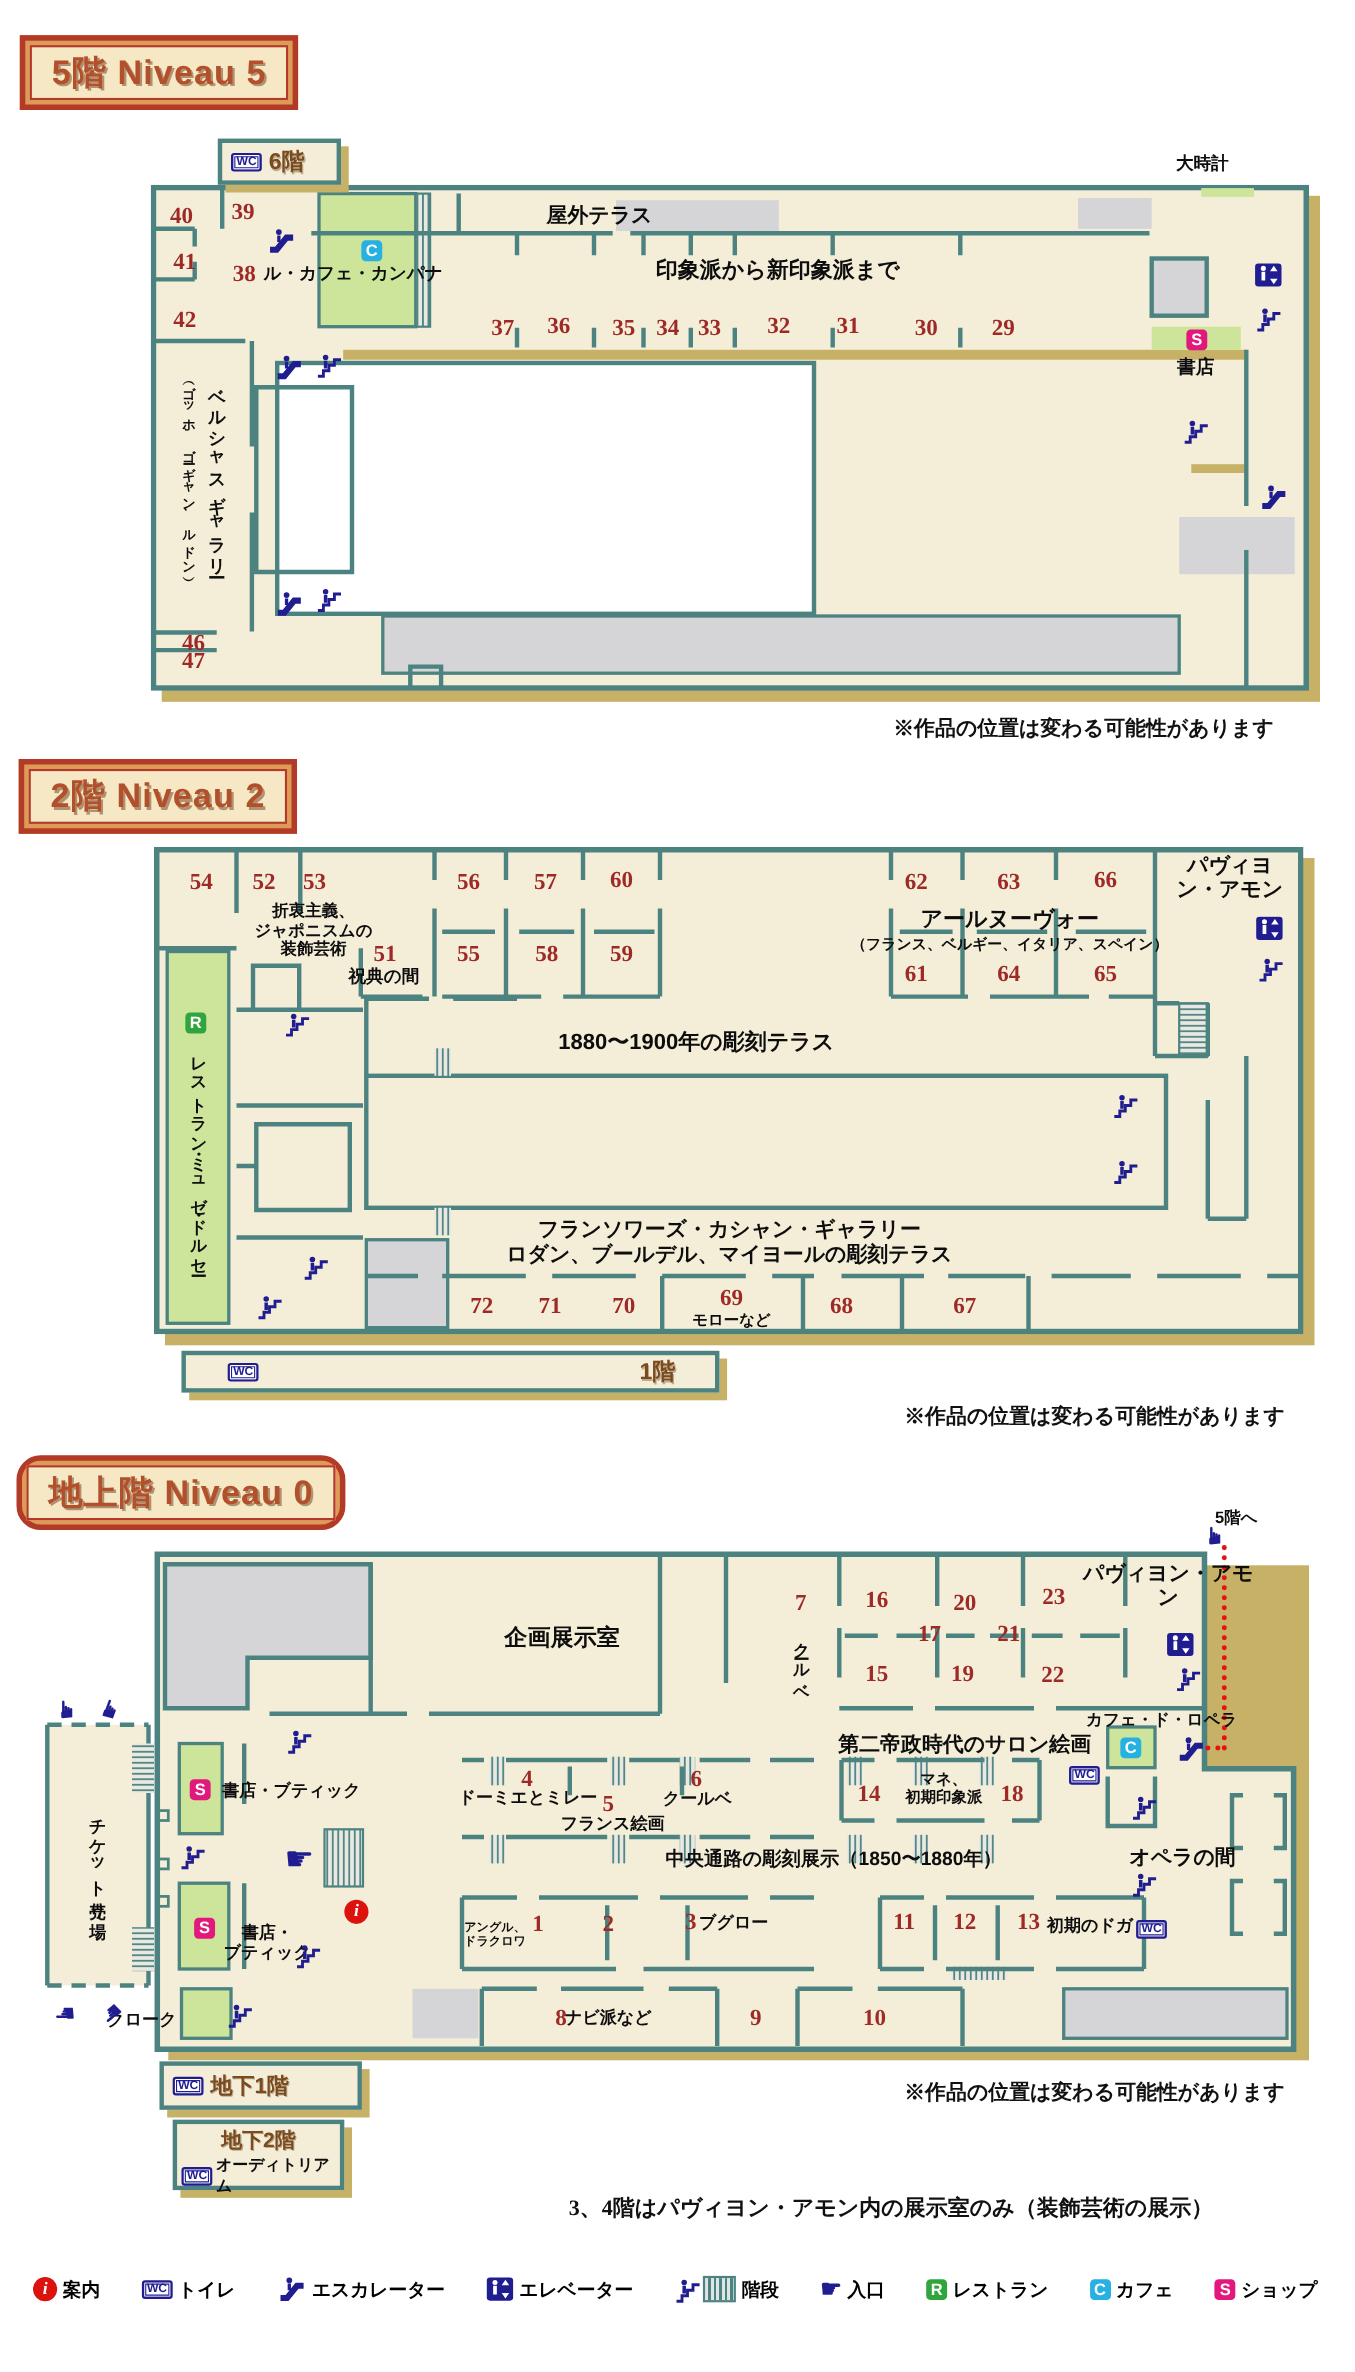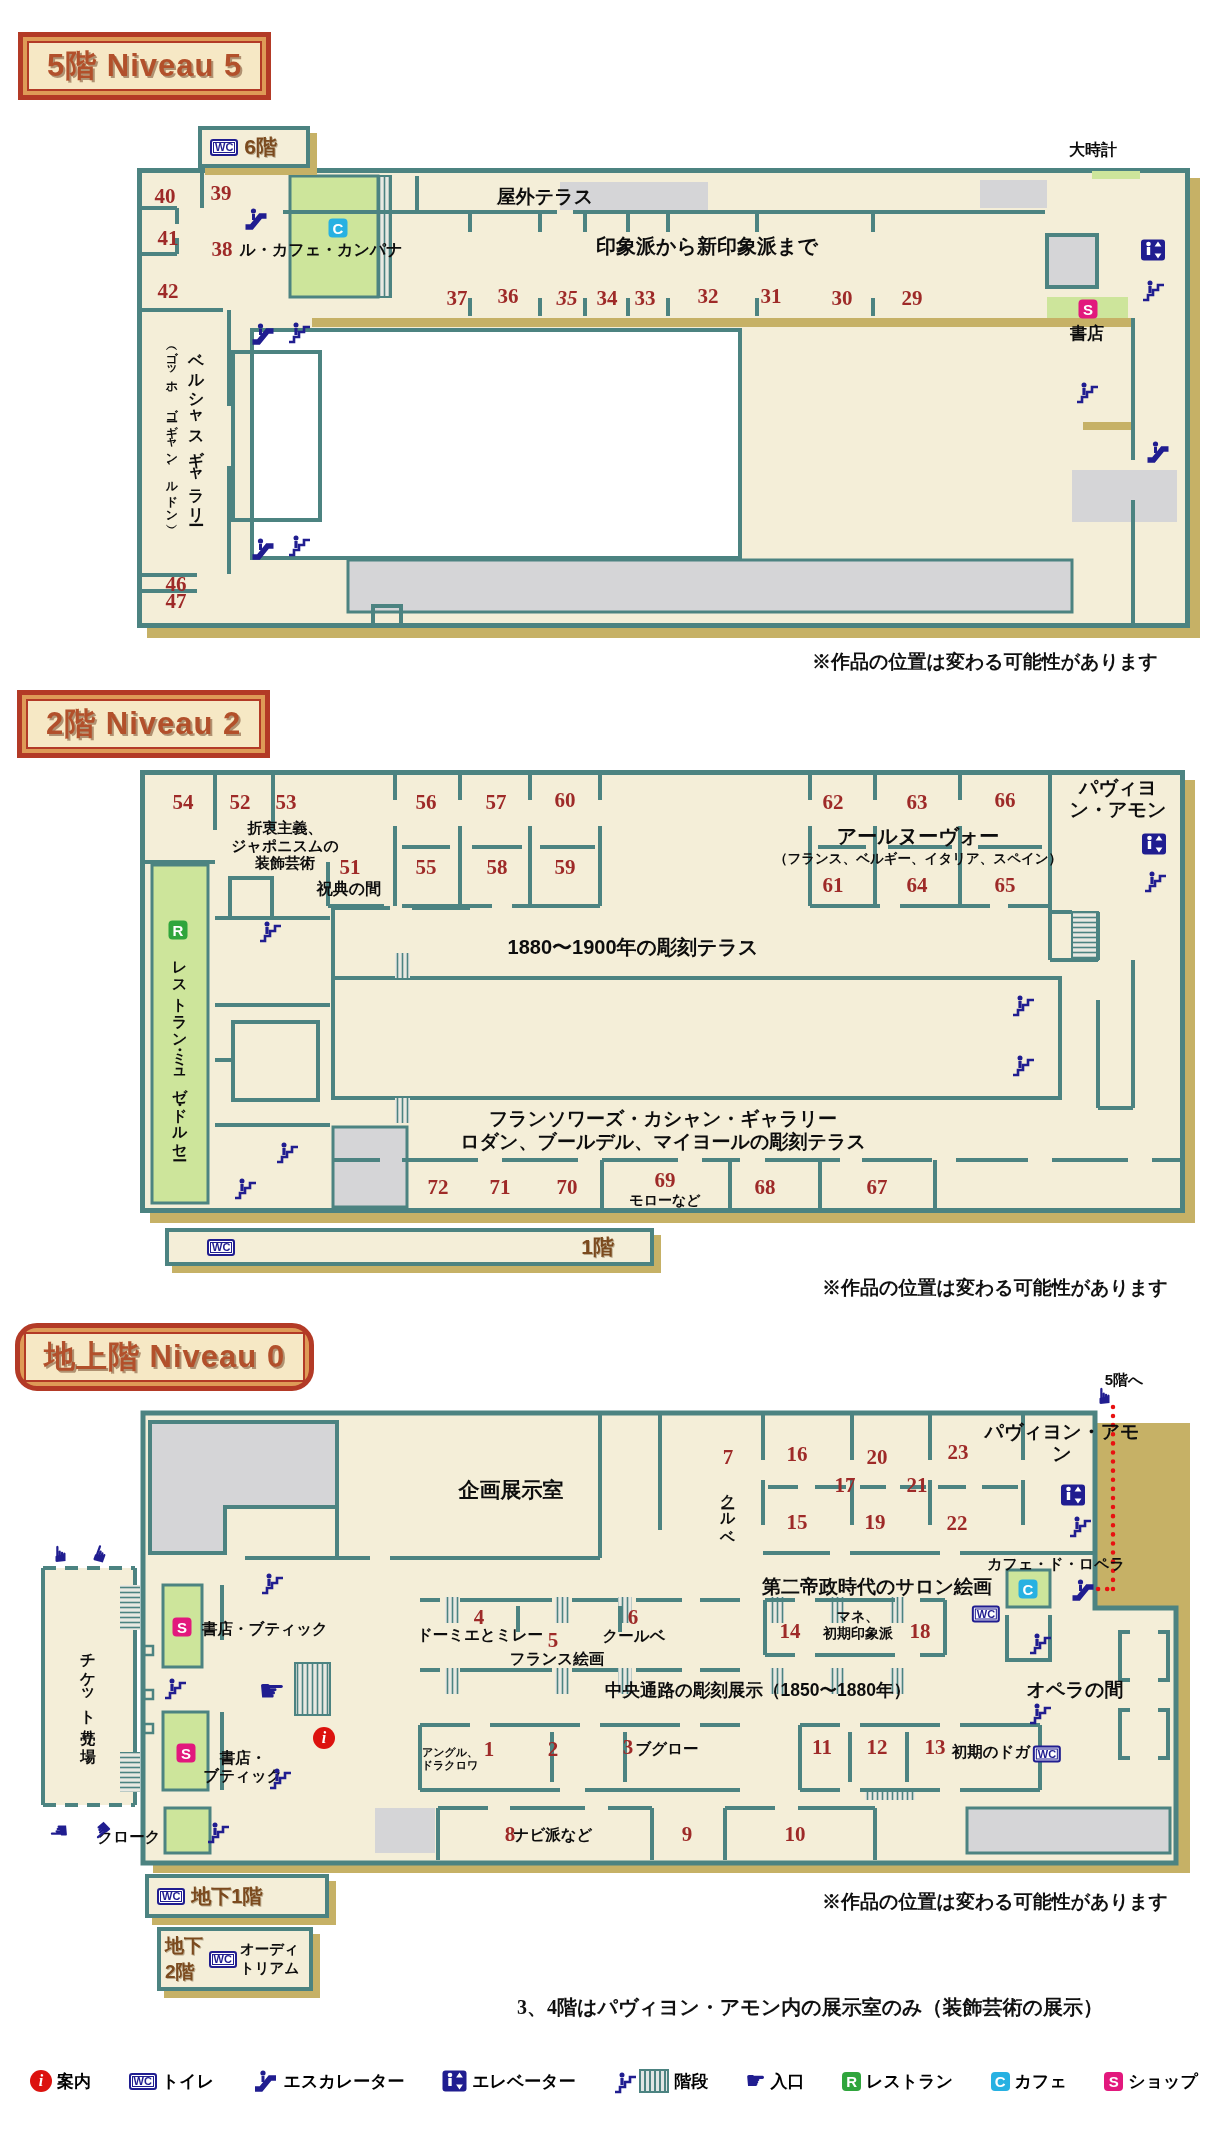--- a/index.html
+++ b/index.html
@@ -187,42 +187,42 @@
   <span class="brown" style="font-size:21px;">6階</span>
 </div>
 <div class="fbox" style="left:165px;top:1228px;width:465px;height:26px;">
   <span class="wcbox" style="margin-left:30px;">WC</span>
   <span class="brown" style="font-size:21px;margin-left:auto;margin-right:28px;">1階</span>
 </div>
 <div class="fbox" style="left:145px;top:1874px;width:160px;height:32px;">
   <span class="wcbox">WC</span>
   <span class="brown" style="font-size:20px;">地下1階</span>
 </div>
-<div class="fbox" style="left:157px;top:1927px;width:140px;height:52px;flex-direction:row;gap:0;padding:2px 4px;">
+<div class="fbox" style="left:157px;top:1927px;width:140px;height:52px;flex-direction:column;gap:0;padding:2px 4px;">
   <span class="brown" style="font-size:19px;">地下2階</span>
   <span style="display:flex;align-items:center;gap:3px;">
     <span class="wcbox">WC</span>
     <span style="font-size:14.5px;font-weight:bold;color:#0d0d0d;">オーディトリアム</span>
   </span>
 </div>
 
 <div class="note" style="left:985px;top:662px;font-size:19px;">※作品の位置は変わる可能性があります</div>
 <div class="note" style="left:995px;top:1288px;font-size:19px;">※作品の位置は変わる可能性があります</div>
 <div class="note" style="left:995px;top:1902px;font-size:19px;">※作品の位置は変わる可能性があります</div>
 <div class="note" style="left:810px;top:2007px;font-size:20px;">3、4階はパヴィヨン・アモン内の展示室のみ（装飾芸術の展示）</div>
 
 <div id="overlay" class="abs" style="left:0;top:0;width:1232px;height:2156px;">
     <span class="num" style="left: 165px; top: 196px; font-size: 21px; position: absolute;">40</span>
     <span class="num" style="left: 221px; top: 193px; font-size: 21px; position: absolute;">39</span>
     <span class="num" style="left: 168px; top: 238px; font-size: 21px; position: absolute;">41</span>
     <span class="num" style="left: 222px; top: 249px; font-size: 21px; position: absolute;">38</span>
     <span class="num" style="left: 168px; top: 291px; font-size: 21px; position: absolute;">42</span>
     <span class="num" style="left: 457px; top: 298px; font-size: 21px; position: absolute;">37</span>
     <span class="num" style="left: 508px; top: 296px; font-size: 21px; position: absolute;">36</span>
-    <span class="num" style="left: 567px; top: 298px; font-size: 21px; position: absolute; font-style: italic;">35</span>
+    <span class="num" style="left: 567px; top: 298px; font-size: 21px; position: absolute;">35</span>
     <span class="num" style="left: 607px; top: 298px; font-size: 21px; position: absolute;">34</span>
     <span class="num" style="left: 645px; top: 298px; font-size: 21px; position: absolute;">33</span>
     <span class="num" style="left: 708px; top: 296px; font-size: 21px; position: absolute;">32</span>
     <span class="num" style="left: 771px; top: 296px; font-size: 21px; position: absolute;">31</span>
     <span class="num" style="left: 842px; top: 298px; font-size: 21px; position: absolute;">30</span>
     <span class="num" style="left: 912px; top: 298px; font-size: 21px; position: absolute;">29</span>
     <span class="num" style="left: 176px; top: 584px; font-size: 21px; position: absolute;">46</span>
     <span class="num" style="left: 176px; top: 601px; font-size: 21px; position: absolute;">47</span>
     <span class="lbl" style="left: 1093px; top: 150px; font-size: 16px; position: absolute;">大時計</span>
     <span class="lbl" style="left: 545px; top: 197px; font-size: 19px; position: absolute;">屋外テラス</span>

